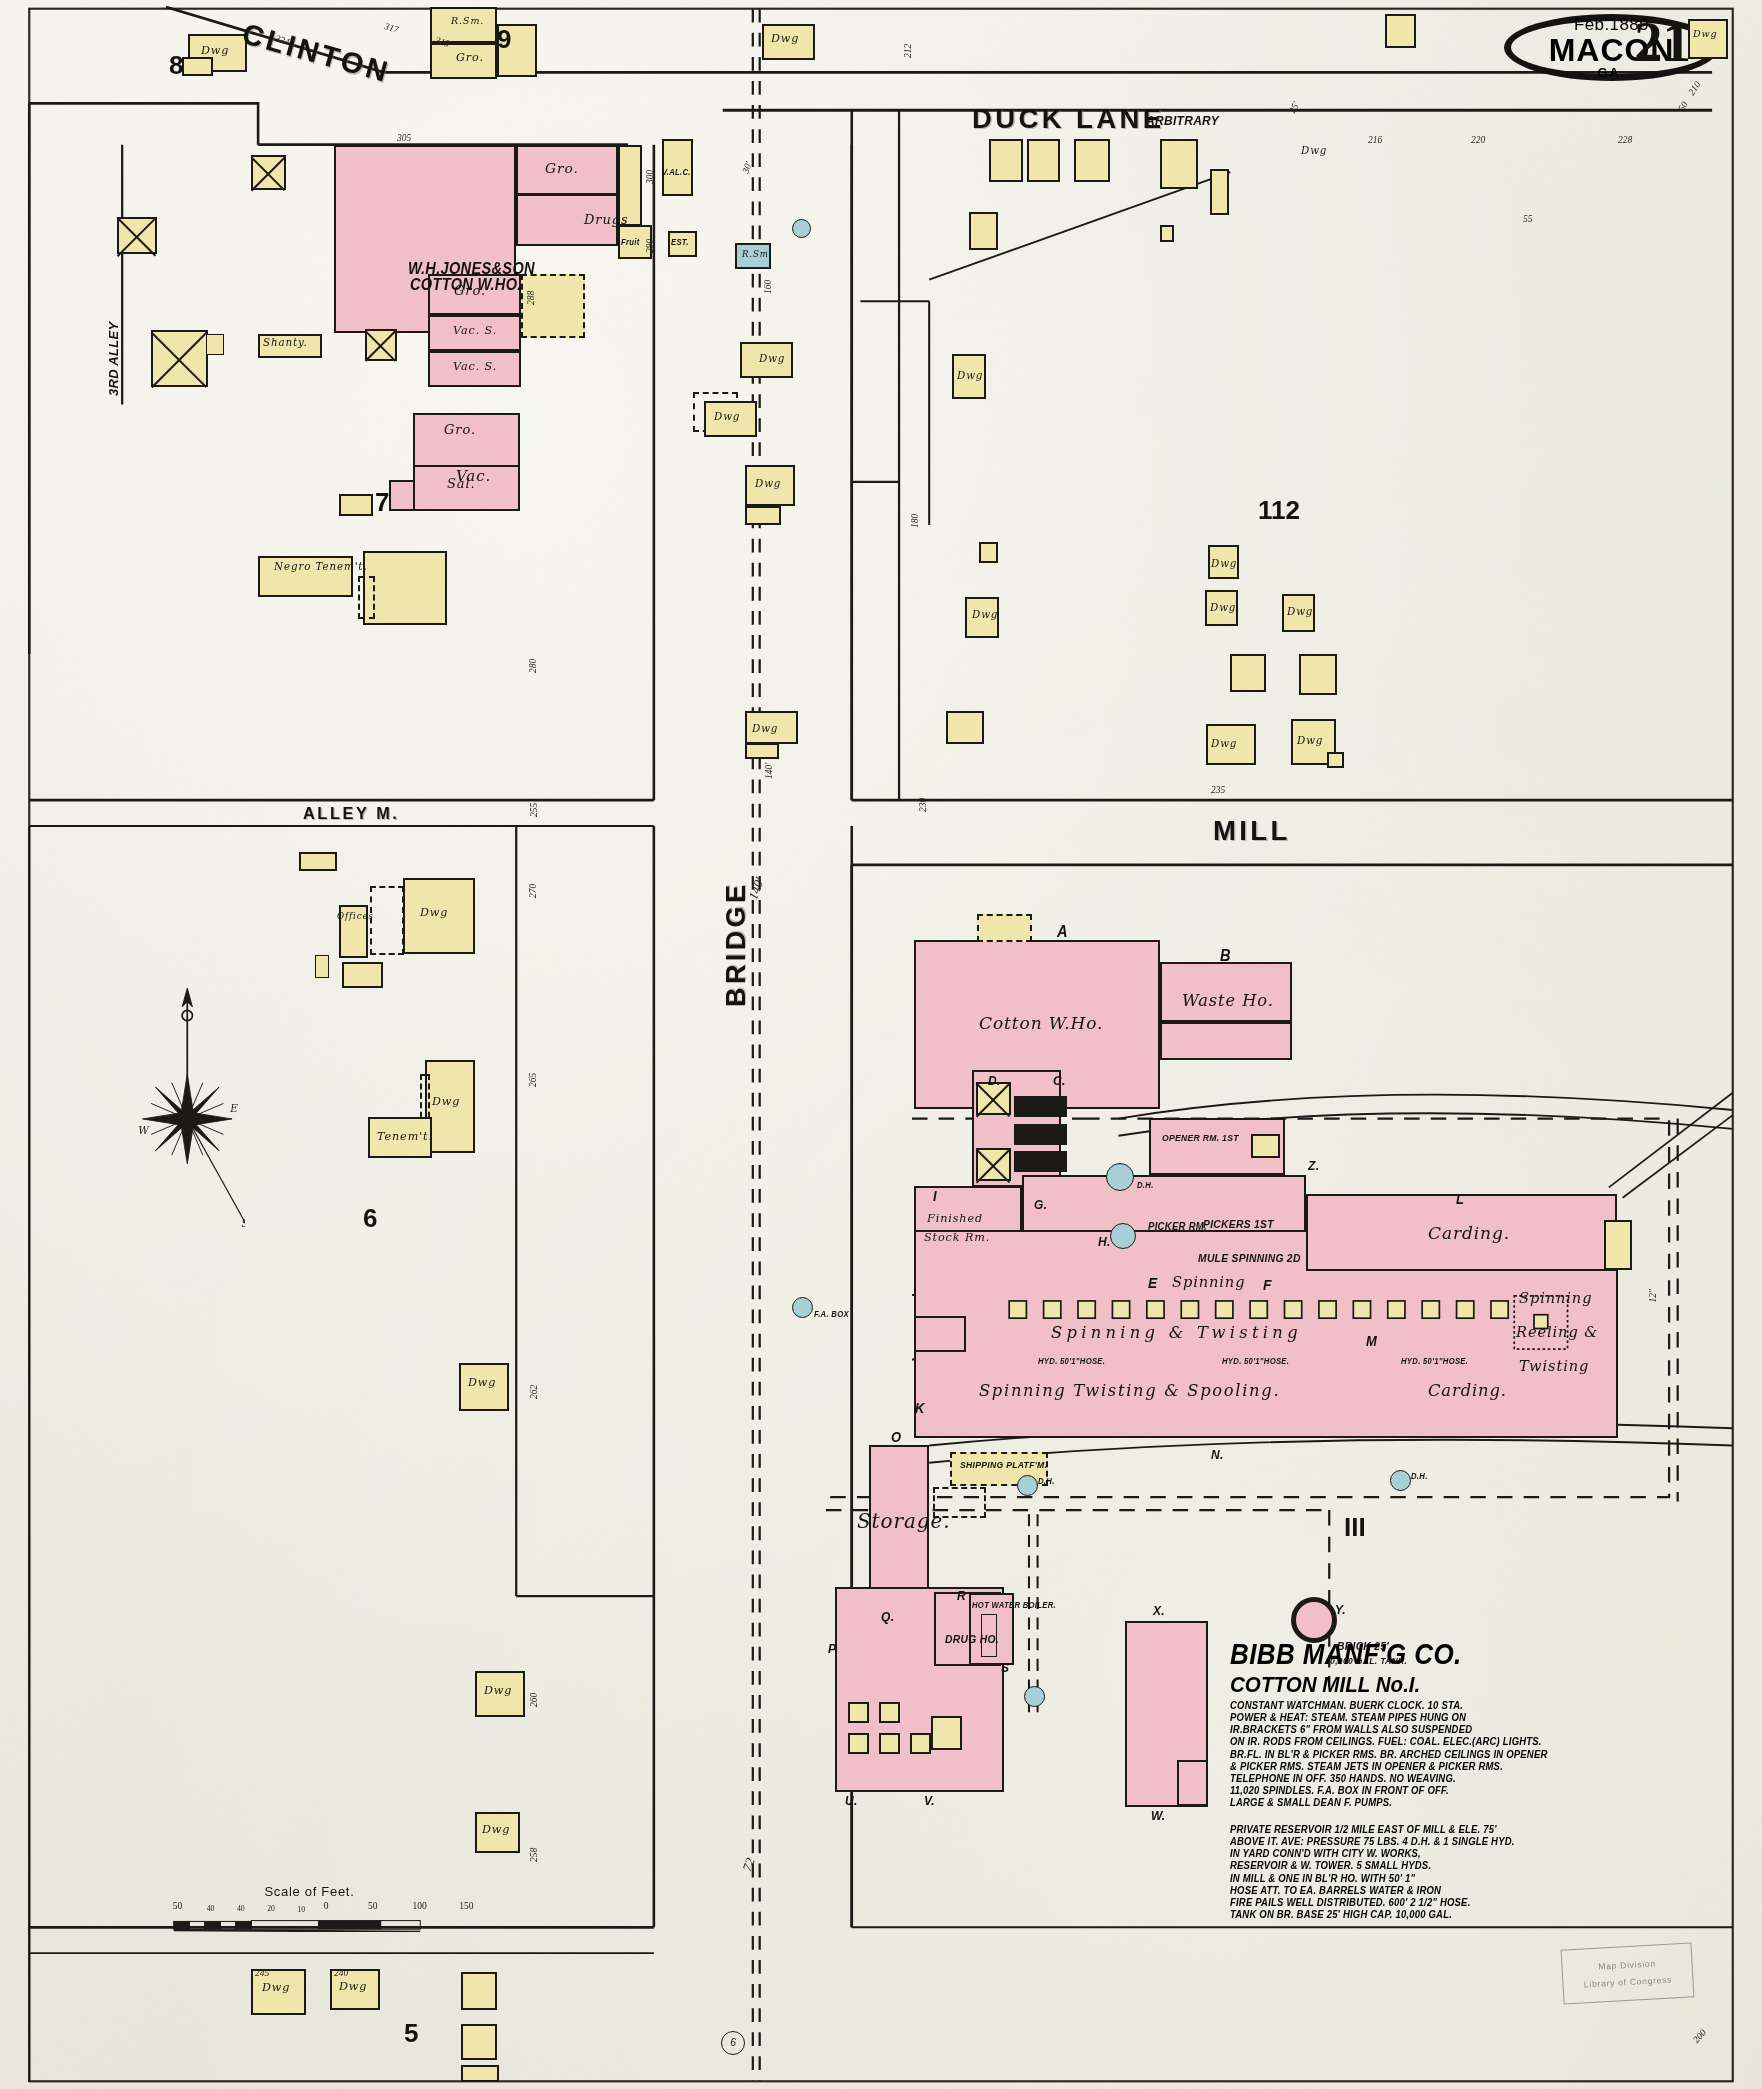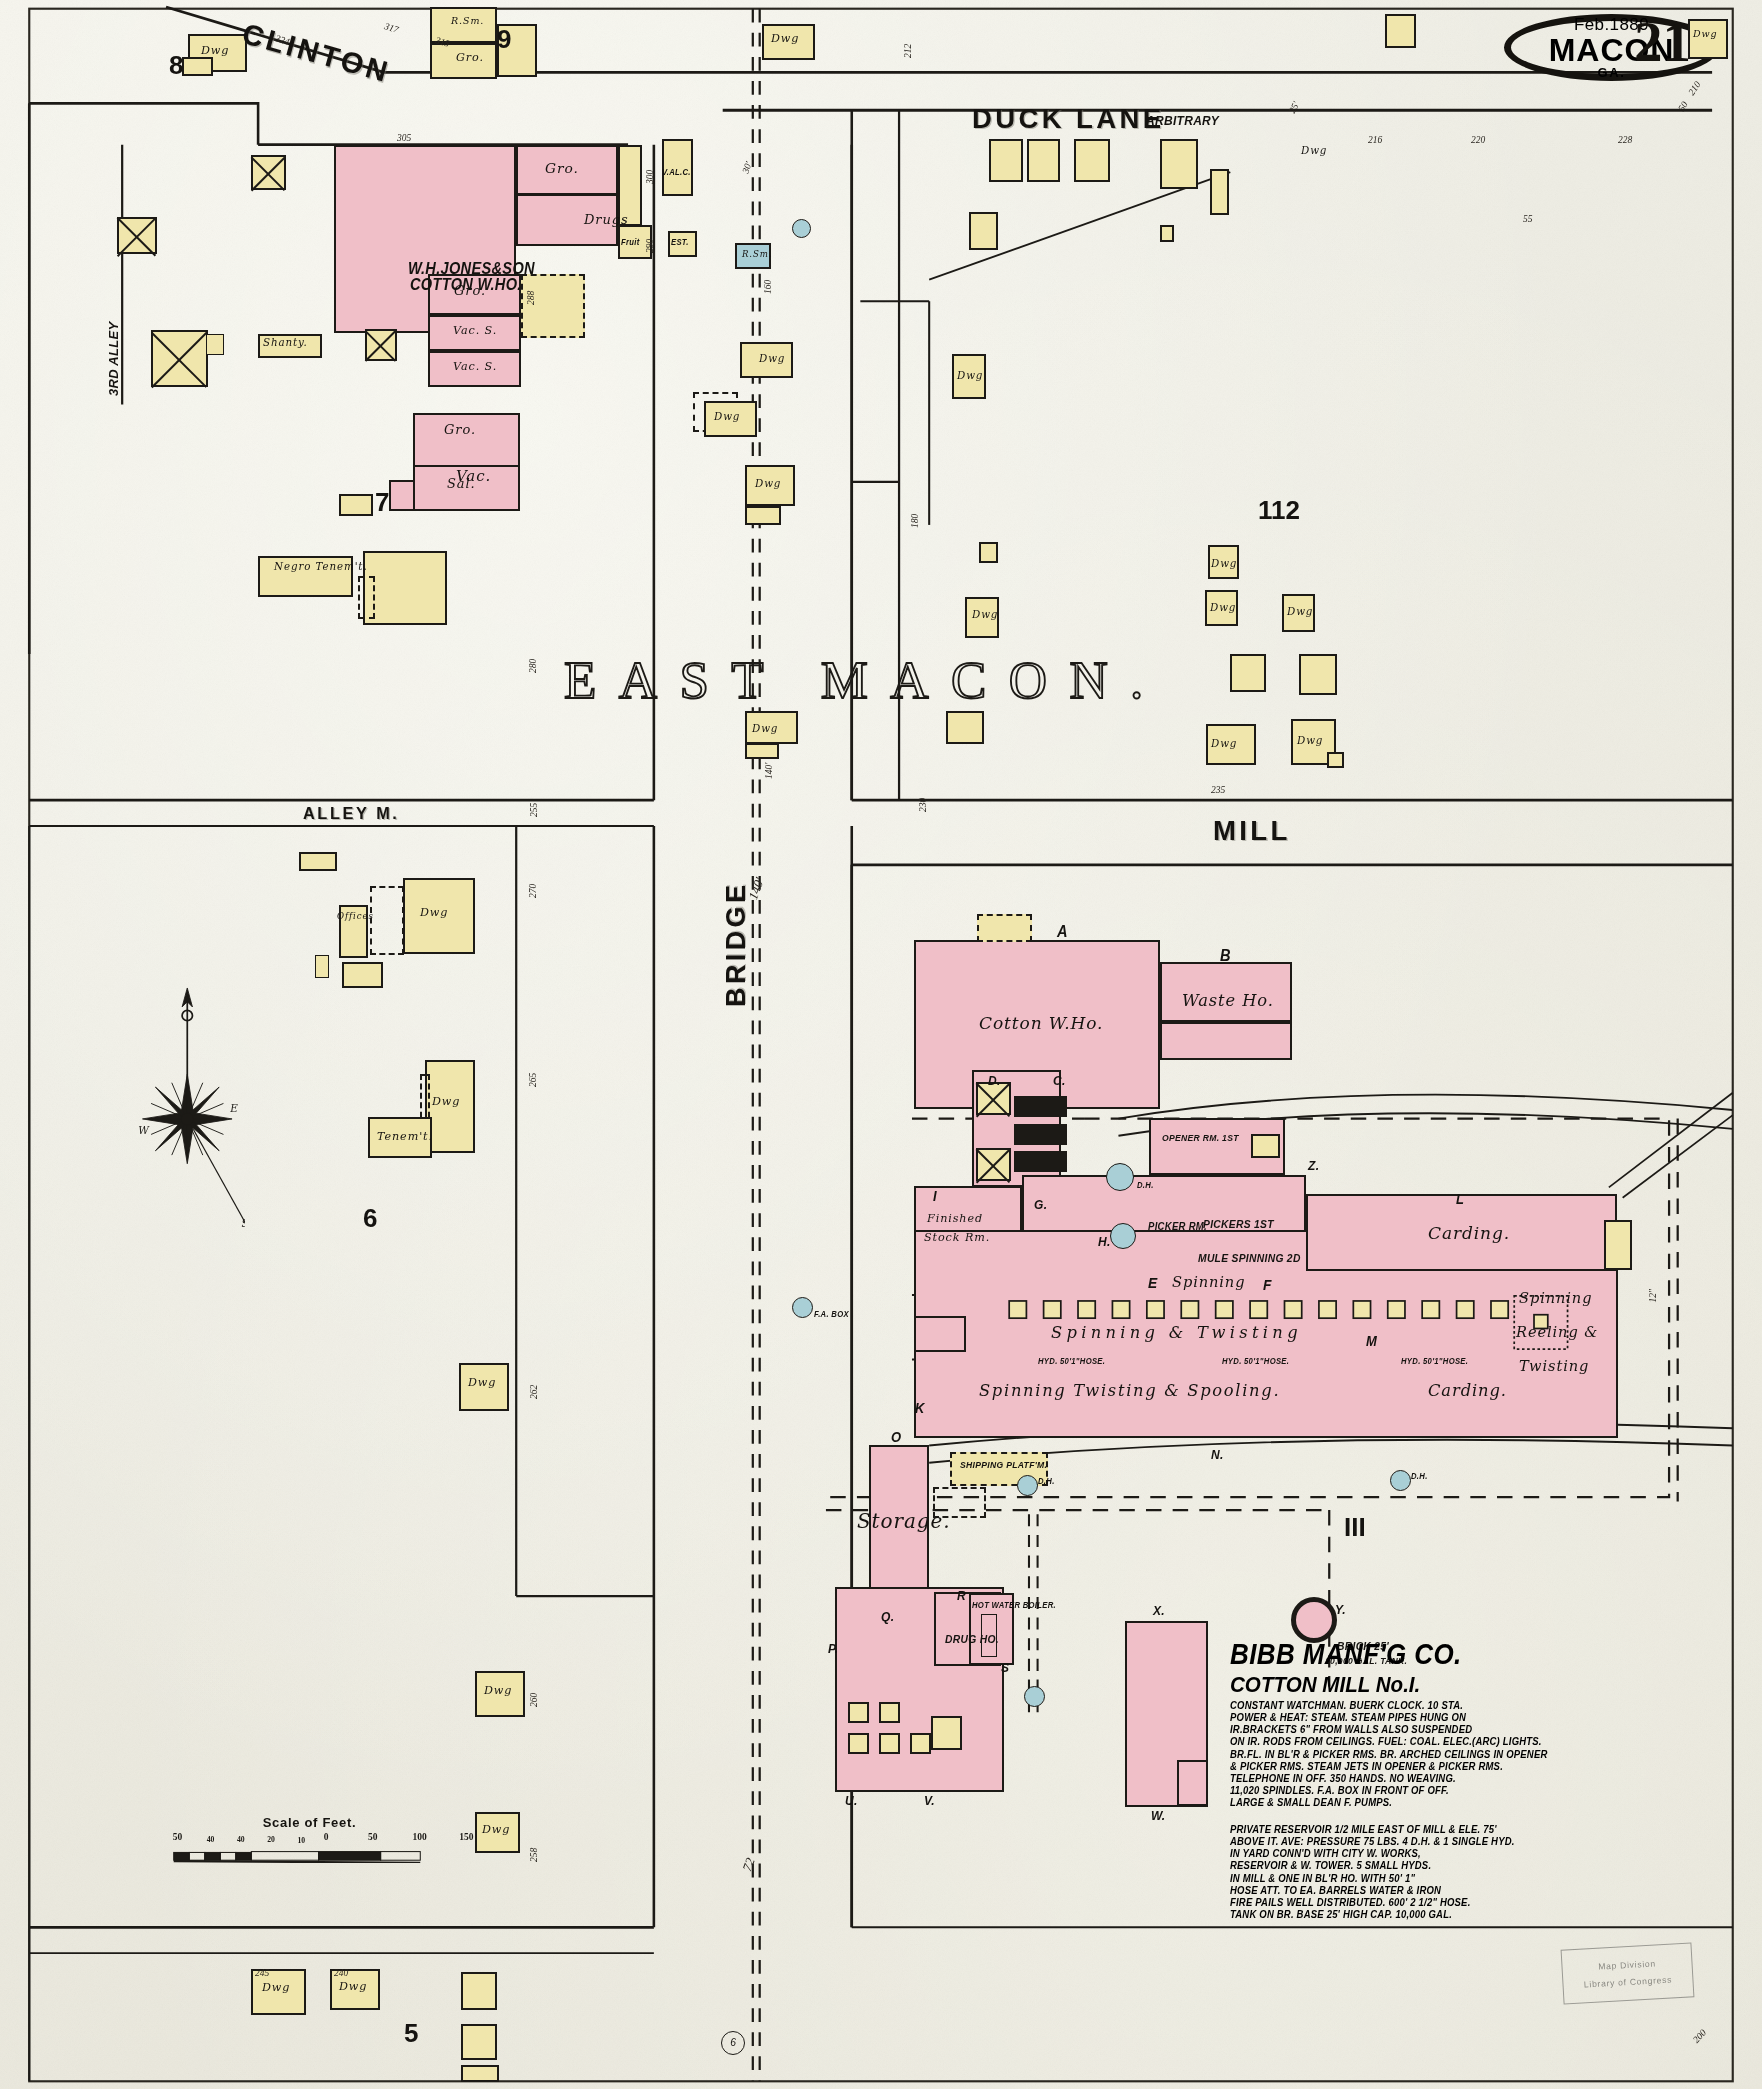--- a/index.html
+++ b/index.html
@@ -49,21 +49,21 @@
   #desc{position:absolute;left:1230px;top:1639px;width:361px;}
   #desc .h1{font-size:26px;font-weight:700;font-style:italic;letter-spacing:0.4px;
             transform:scaleY(1.1);transform-origin:left center;}
   #desc .h2{font-size:20.6px;font-weight:700;font-style:italic;margin-top:1.7px;
             transform:scaleY(1.1);transform-origin:left center;}
   #desc .body{margin-top:4.3px;}
   #desc .body div{font-size:9.5px;font-weight:700;font-style:italic;letter-spacing:0.2px;
                   line-height:1.28;transform:scaleY(1.15);transform-origin:left center;}
   #desc .para2{margin-top:14.6px;}
   
-  #scalewrap{position:absolute;left:172px;top:1815px;width:275px;font-weight:bold;}
+  #scalewrap{position:absolute;left:172px;top:1884px;width:275px;}
   #scaletitle{text-align:center;font-size:13px;letter-spacing:0.7px;color:#15130f;}
   .scaletick{position:absolute;font-family:"Liberation Serif",serif;font-size:9.5px;
              color:#1c1a16;top:-13px;transform:translateX(-50%);}
   
   #compass{position:absolute;left:133px;top:981px;width:112px;height:250px;}
   
   #locstamp{position:absolute;left:1562px;top:1946px;width:129px;height:53px;
             border:1.7px solid #6a6a66;transform:rotate(-3.2deg);opacity:.62;
             color:#4a4a46;font-size:8.6px;letter-spacing:0.7px;
             display:flex;flex-direction:column;align-items:center;justify-content:center;gap:6.9px;}
@@ -350,22 +350,20 @@
   <div class="lbl street" style="left:247px;top:19px;font-size:29px;transform:rotate(15.5deg);transform-origin:left top;">CLINTON</div>
   <div class="lbl street" style="left:972px;top:105px;font-size:27.5px;">DUCK LANE</div>
   <div class="lbl blockhand" style="left:1146px;top:115px;font-size:12px;">ARBITRARY</div>
   <div class="lbl street" style="left:1213px;top:817px;font-size:27.5px;">MILL</div>
   <div class="lbl street" style="left:723px;top:1007px;font-size:27px;transform:rotate(-90deg);transform-origin:left top;">BRIDGE</div>
   <div class="lbl dimnum" style="left:745px;top:882px;font-size:13px;transform:rotate(-70deg);">140'</div>
   <div class="lbl dimnum" style="left:742px;top:1858px;font-size:13px;transform:rotate(-70deg);">72</div>
   <div class="lbl street" style="left:303px;top:805px;font-size:16.3px;letter-spacing:2.6px;">ALLEY  M.</div>
   <div class="lbl blockhand" style="left:107px;top:396px;font-size:13px;transform:rotate(-90deg);transform-origin:left top;">3RD ALLEY</div>
 
-  <div class="lbl" style="left:564px;top:654px;font-family:'Liberation Serif',serif;font-size:53px;letter-spacing:22.4px;
-              color:transparent;-webkit-text-stroke:1.9px #1c1a16;">EAST MACON.</div>
 
   <div class="lbl blocknum" style="left:169px;top:52px;font-size:26px;">8</div>
   <div class="lbl blocknum" style="left:497px;top:26px;font-size:26px;">9</div>
   <div class="lbl blocknum" style="left:375px;top:489px;font-size:26px;">7</div>
   <div class="lbl blocknum" style="left:1258px;top:497px;font-size:26px;">112</div>
   <div class="lbl blocknum" style="left:363px;top:1205px;font-size:26px;">6</div>
   <div class="lbl blocknum" style="left:1344px;top:1514px;font-size:26px;">III</div>
   <div class="lbl blocknum" style="left:404px;top:2020px;font-size:26px;">5</div>
 
   <div class="lbl blockhand" style="left:408px;top:261px;font-size:14.6px;">W.H.JONES&amp;SON</div>

